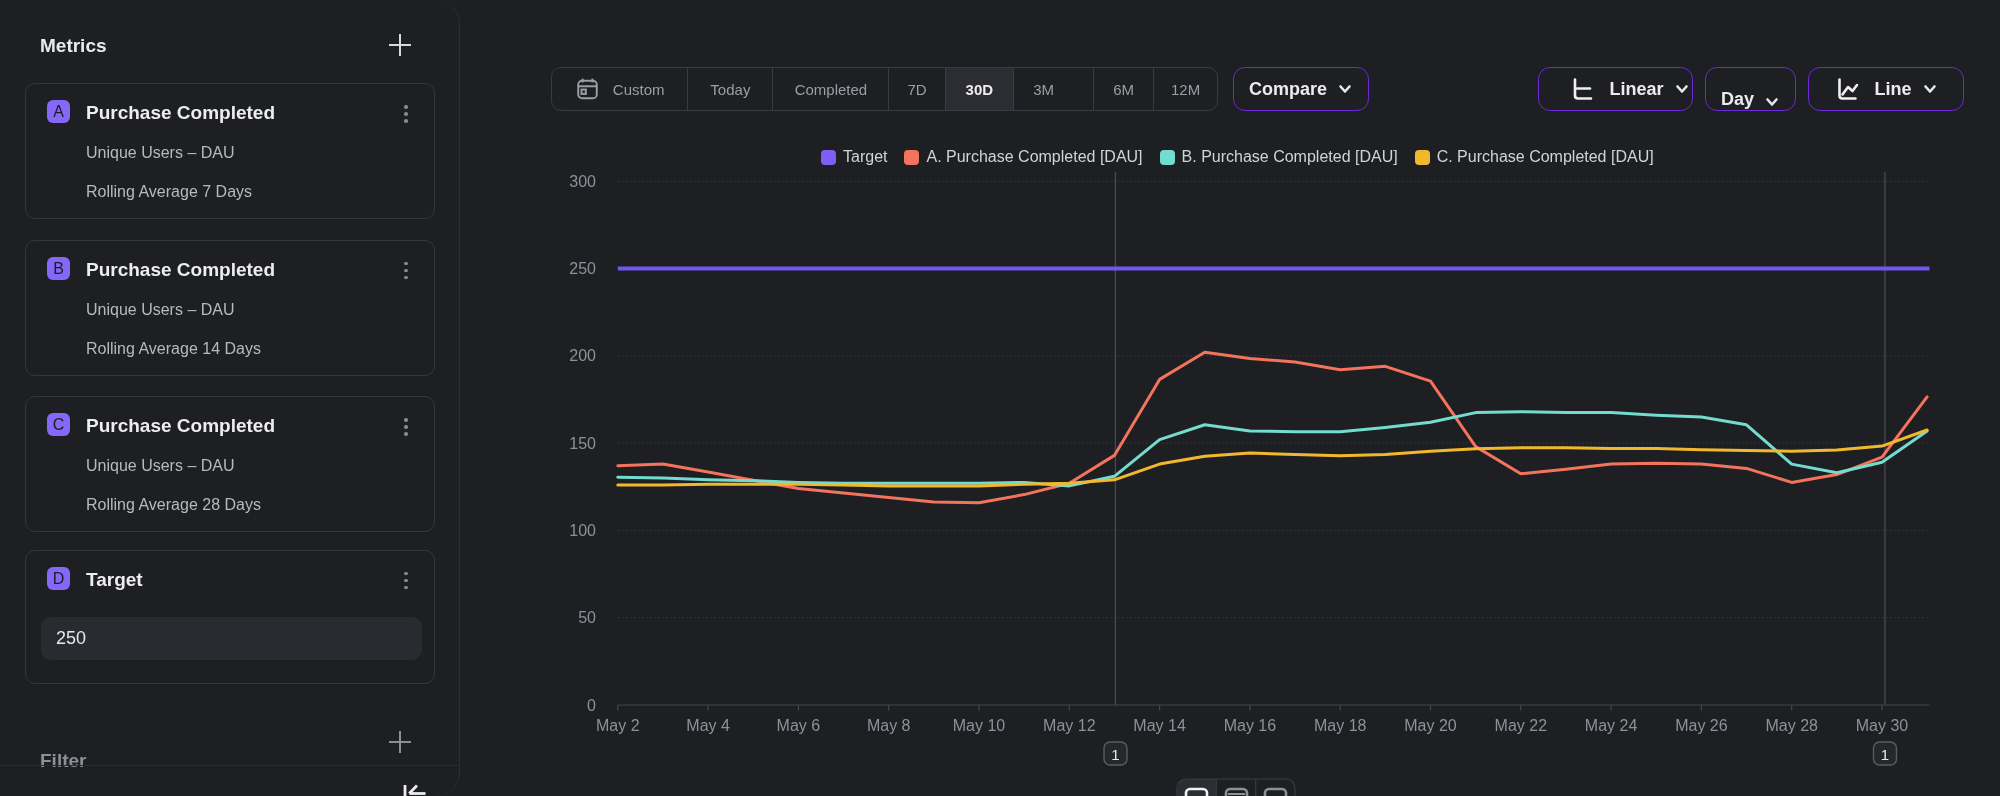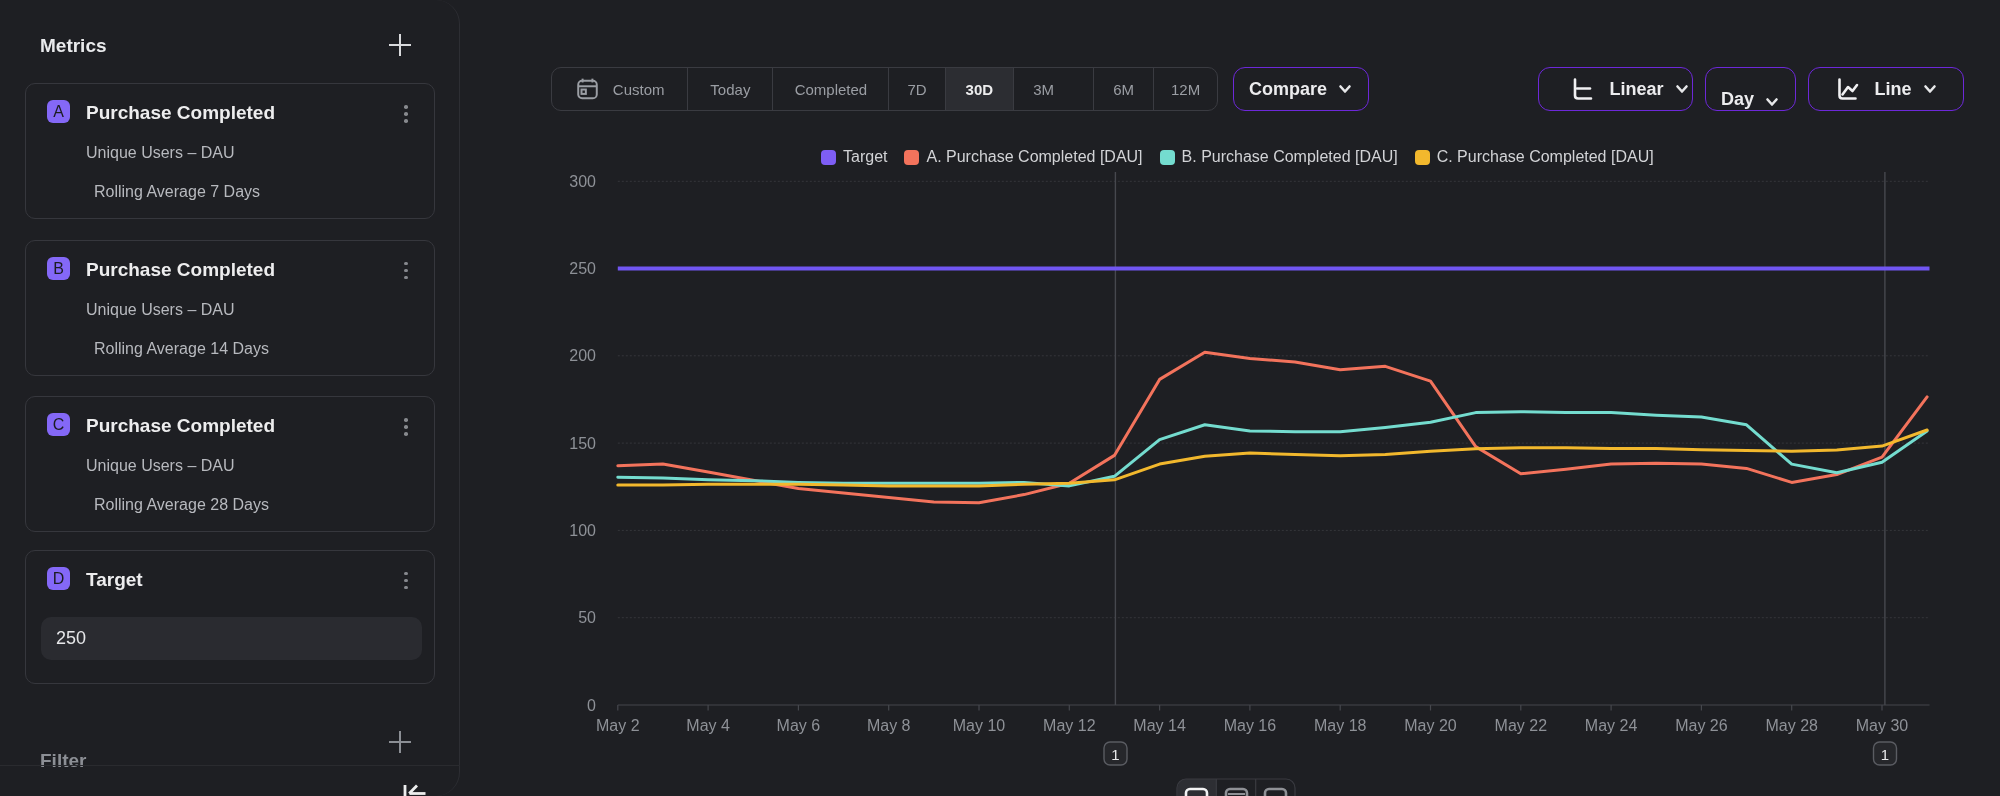--- a/index.html
+++ b/index.html
@@ -11,21 +11,21 @@
   .shead { position:absolute; left:40px; font-size:19px; font-weight:700; color:#e9eaec; }
   .plus { position:absolute; width:22px; height:22px; }
   .plus:before, .plus:after { content:""; position:absolute; background:#d9dadc; }
   .plus:before { left:10px; top:0; width:2.4px; height:22px; }
   .plus:after { left:0; top:10px; width:22px; height:2.4px; }
   .plus.dim:before, .plus.dim:after { background:#8c8f95; }
   .card { position:absolute; left:25px; width:410px; height:136px; border:1px solid #36373d; border-radius:10px; }
   .badge { position:absolute; left:21px; top:16px; width:23px; height:23px; border-radius:6px; background:#8468f7; color:#1b1c20; font-size:16px; font-weight:400; text-align:center; line-height:23px; }
   .ctitle { position:absolute; left:60px; top:18px; font-size:19px; font-weight:700; color:#ededee; line-height:22px; }
   .csub1 { position:absolute; left:60px; top:60px; font-size:16px; color:#b7b9be; }
-  .csub2 { position:absolute; left:60px; top:99px; font-size:16px; color:#b7b9be;margin-left:8px; }
+  .csub2 { position:absolute; left:60px; top:99px; font-size:16px; color:#b7b9be; }
   .dots { position:absolute; left:378px; top:21px; width:4px; }
   .dots i { display:block; width:3.6px; height:3.6px; border-radius:50%; background:#87898e; margin-bottom:3.6px; }
   .dinput { position:absolute; left:15px; top:66.5px; width:381px; height:43px; border-radius:10px; background:#2a2b30; color:#e6e7e9; font-size:18px; line-height:43px; padding-left:15px; }
   #sdivider { position:absolute; left:0; top:765px; width:460px; height:1px; background:#2a2b2f; }
   
   .btn { position:absolute; top:67px; height:44px; border:1px solid #6d28d9; border-radius:12px; display:flex; align-items:center; justify-content:center; color:#ececee; font-size:18px; font-weight:700; }
   #seg { position:absolute; left:551px; top:67px; width:667px; height:44px; border:1px solid #3a3b41; border-radius:10px; display:flex; }
   #seg .cell { height:100%; display:flex; align-items:center; justify-content:center; color:#9b9ea4; font-size:15px; border-left:1px solid #3a3b41; }
   #seg .cell:first-child { border-left:none; }
   #seg .cell.active { background:#2c2d32; color:#ededee; font-weight:700; }

